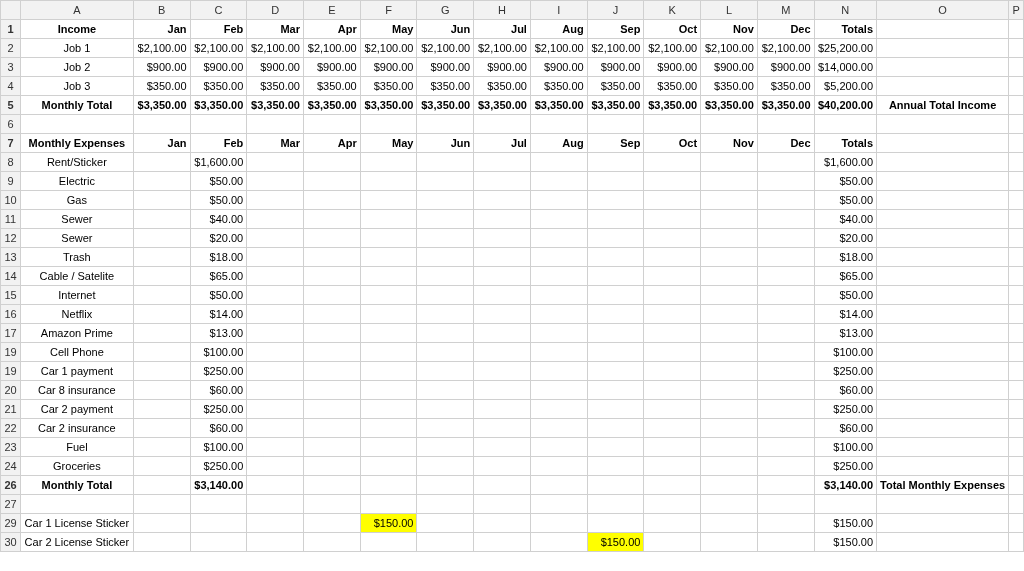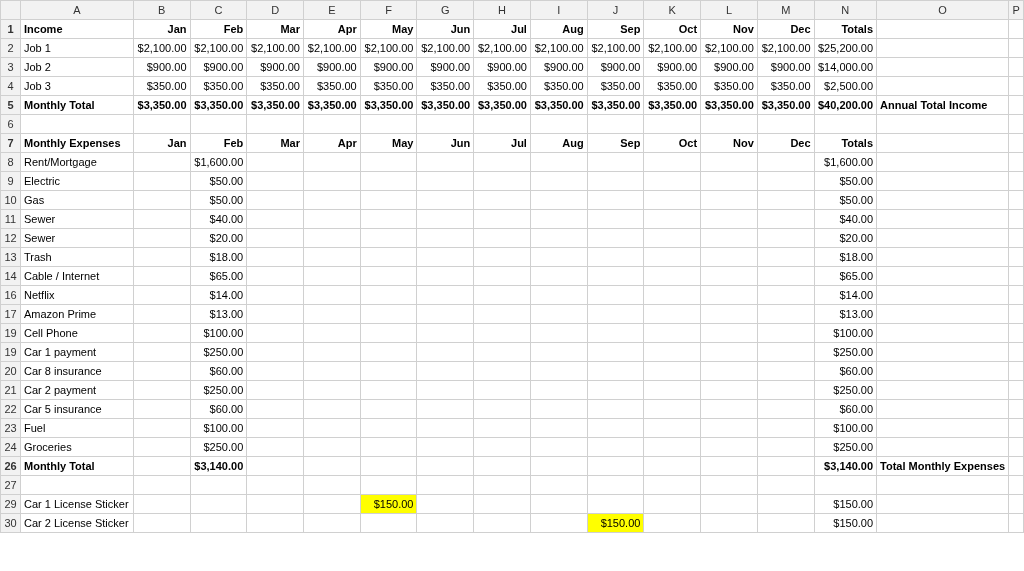--- a/index.html
+++ b/index.html
@@ -42,21 +42,21 @@
       width: 20px;
       min-width: 20px;
       color: #333;
       font-weight: normal;
     }
     
     td.cell {
       text-align: right;
     }
     td.cell-left {
-      text-align: left;
+      text-align: center;
     }
     
     td.bold {
       font-weight: bold;
     }
     
     td.yellow {
       background-color: #ffff00;
     }
     
@@ -197,21 +197,21 @@
           <td class="cell">$350.00</td>
           <td class="cell">$350.00</td>
           <td class="cell">$350.00</td>
           <td class="cell">$350.00</td>
           <td class="cell">$350.00</td>
           <td class="cell">$350.00</td>
           <td class="cell">$350.00</td>
           <td class="cell">$350.00</td>
           <td class="cell">$350.00</td>
           <td class="cell">$350.00</td>
-          <td class="cell">$2,500.00</td>
+          <td class="cell">$5,200.00</td>
           <td class="cell-left"></td>
           <td class="cell"></td>
         </tr>
         <tr class="monthly-total">
           <td class="row-num">5</td>
           <td class="cell-left bold">Monthly Total</td>
           <td class="cell bold">$3,350.00</td>
           <td class="cell bold">$3,350.00</td>
           <td class="cell bold">$3,350.00</td>
           <td class="cell bold">$3,350.00</td>
@@ -260,21 +260,21 @@
           <td class="cell bold">Sep</td>
           <td class="cell bold">Oct</td>
           <td class="cell bold">Nov</td>
           <td class="cell bold">Dec</td>
           <td class="cell bold">Totals</td>
           <td class="cell-left bold"></td>
           <td class="cell"></td>
         </tr>
         <tr>
           <td class="row-num">8</td>
-          <td class="cell-left">Rent/Mortgage</td>
+          <td class="cell-left">Rent/Sticker</td>
           <td class="cell"></td>
           <td class="cell">$1,600.00</td>
           <td class="cell"></td>
           <td class="cell"></td>
           <td class="cell"></td>
           <td class="cell"></td>
           <td class="cell"></td>
           <td class="cell"></td>
           <td class="cell"></td>
           <td class="cell"></td>
@@ -374,34 +374,53 @@
           <td class="cell"></td>
           <td class="cell"></td>
           <td class="cell"></td>
           <td class="cell"></td>
           <td class="cell">$18.00</td>
           <td class="cell-left"></td>
           <td class="cell"></td>
         </tr>
         <tr>
           <td class="row-num">14</td>
-          <td class="cell-left">Cable / Internet</td>
+          <td class="cell-left">Cable / Satelite</td>
           <td class="cell"></td>
           <td class="cell">$65.00</td>
           <td class="cell"></td>
           <td class="cell"></td>
           <td class="cell"></td>
           <td class="cell"></td>
           <td class="cell"></td>
           <td class="cell"></td>
           <td class="cell"></td>
           <td class="cell"></td>
           <td class="cell"></td>
           <td class="cell"></td>
           <td class="cell">$65.00</td>
+          <td class="cell-left"></td>
+          <td class="cell"></td>
+        </tr>
+        <tr>
+          <td class="row-num">15</td>
+          <td class="cell-left">Internet</td>
+          <td class="cell"></td>
+          <td class="cell">$50.00</td>
+          <td class="cell"></td>
+          <td class="cell"></td>
+          <td class="cell"></td>
+          <td class="cell"></td>
+          <td class="cell"></td>
+          <td class="cell"></td>
+          <td class="cell"></td>
+          <td class="cell"></td>
+          <td class="cell"></td>
+          <td class="cell"></td>
+          <td class="cell">$50.00</td>
           <td class="cell-left"></td>
           <td class="cell"></td>
         </tr>
         <tr>
           <td class="row-num">16</td>
           <td class="cell-left">Netflix</td>
           <td class="cell"></td>
           <td class="cell">$14.00</td>
           <td class="cell"></td>
           <td class="cell"></td>
@@ -507,21 +526,21 @@
           <td class="cell"></td>
           <td class="cell"></td>
           <td class="cell"></td>
           <td class="cell"></td>
           <td class="cell">$250.00</td>
           <td class="cell-left"></td>
           <td class="cell"></td>
         </tr>
         <tr>
           <td class="row-num">22</td>
-          <td class="cell-left">Car 5 insurance</td>
+          <td class="cell-left">Car 2 insurance</td>
           <td class="cell"></td>
           <td class="cell">$60.00</td>
           <td class="cell"></td>
           <td class="cell"></td>
           <td class="cell"></td>
           <td class="cell"></td>
           <td class="cell"></td>
           <td class="cell"></td>
           <td class="cell"></td>
           <td class="cell"></td>

